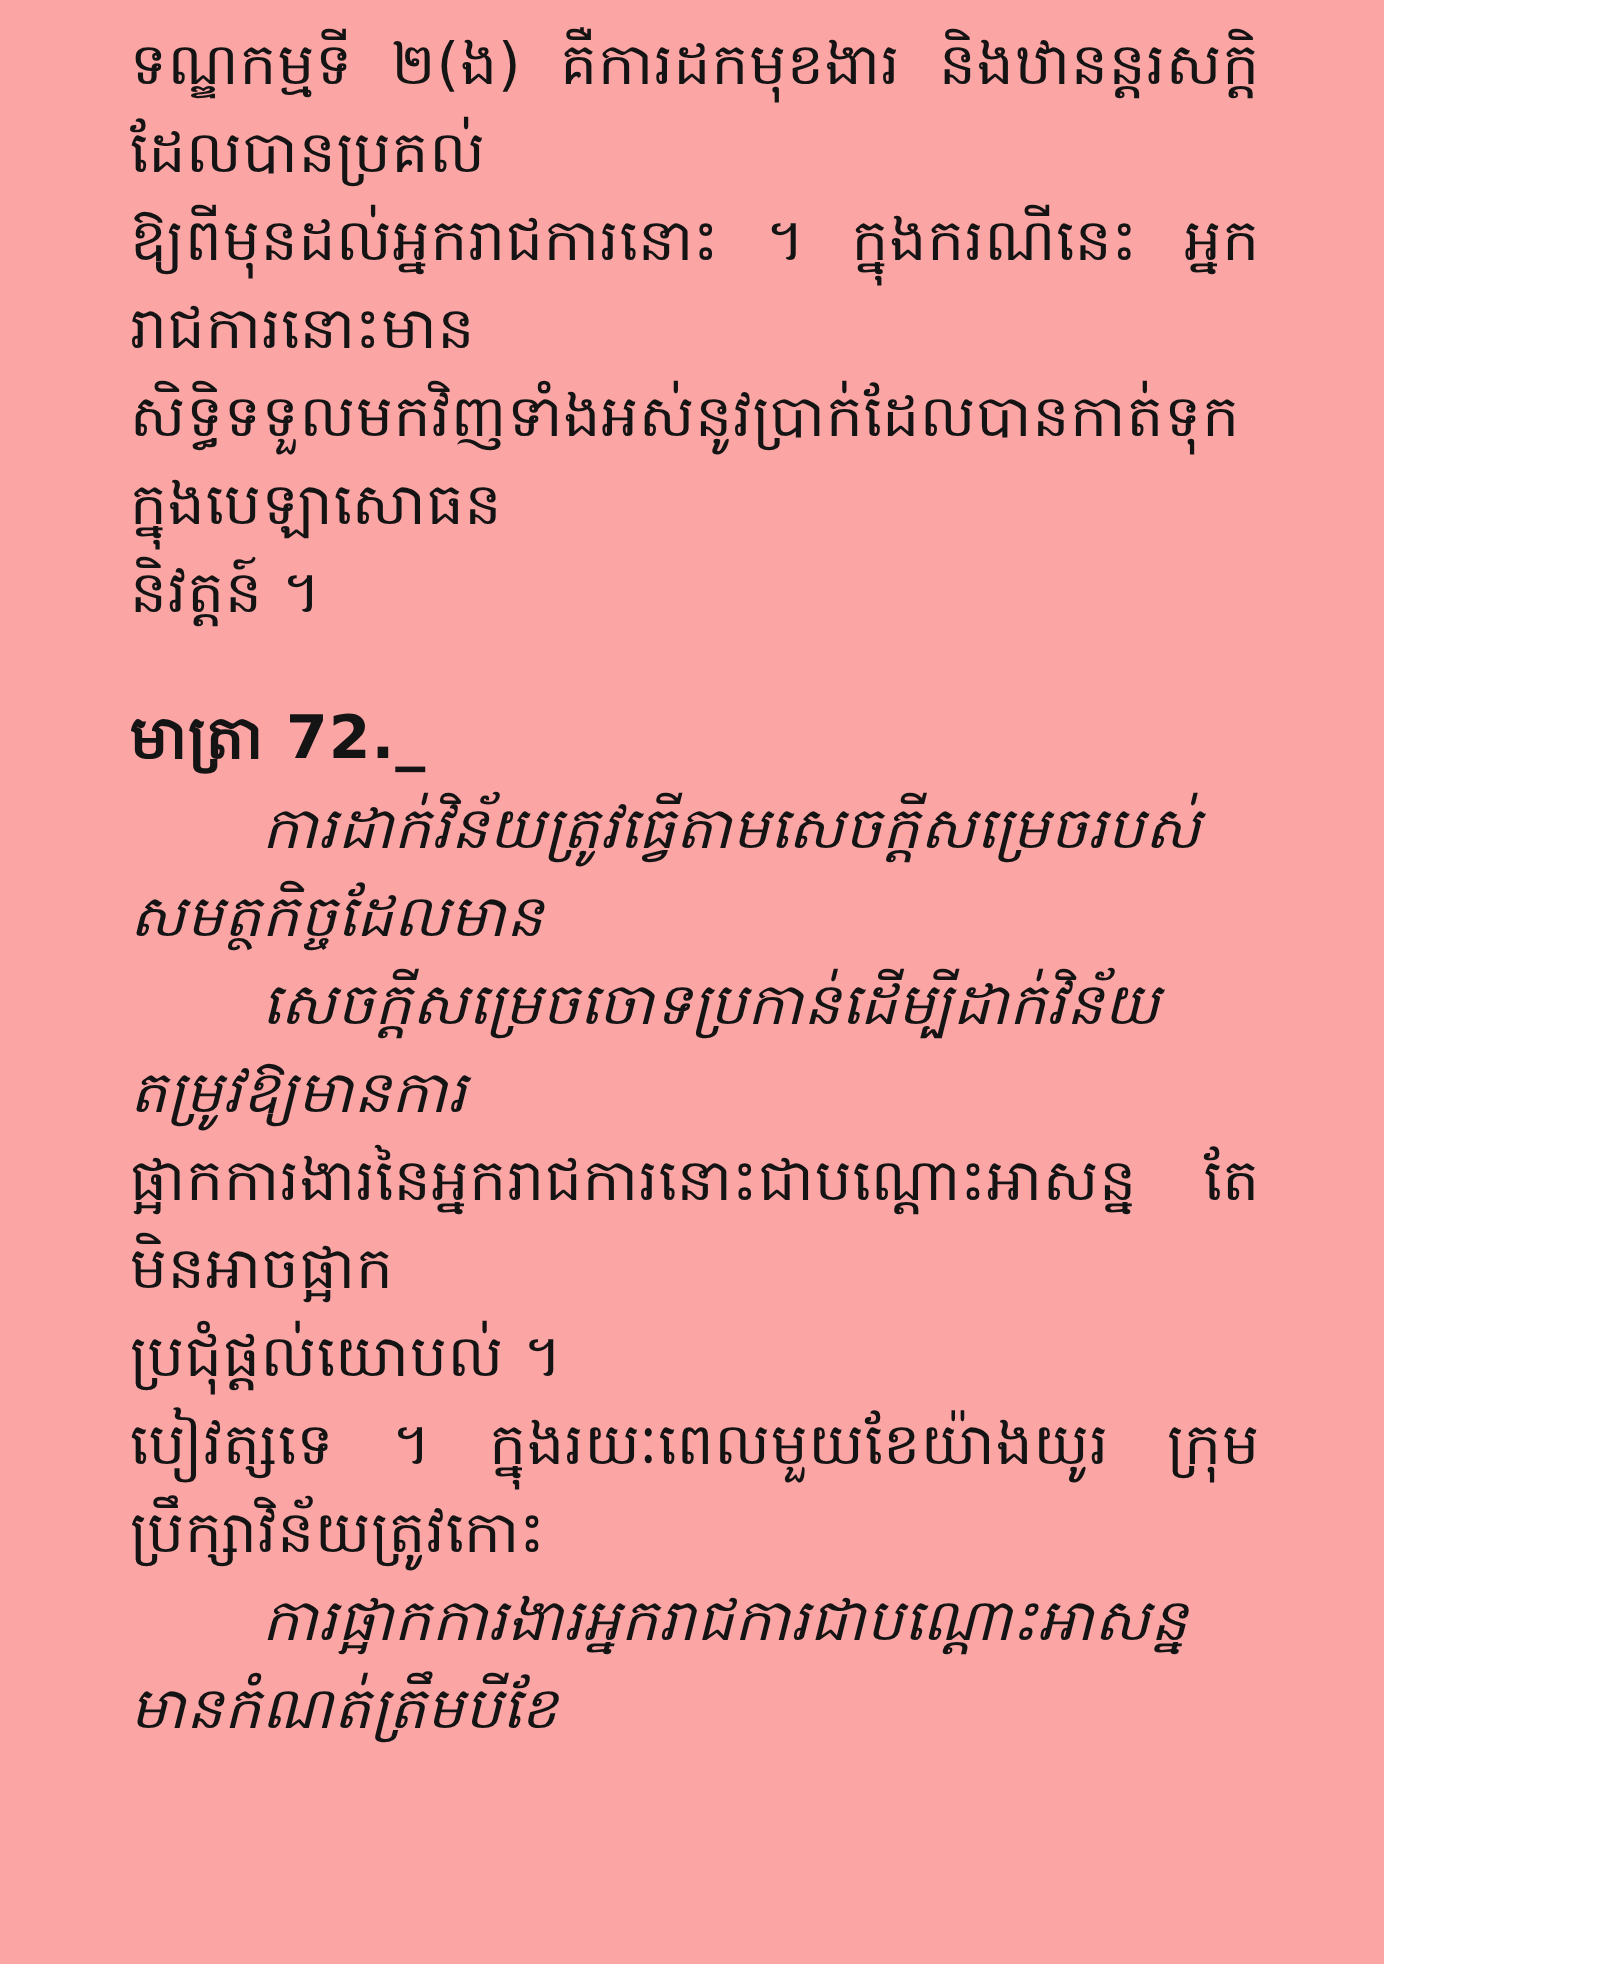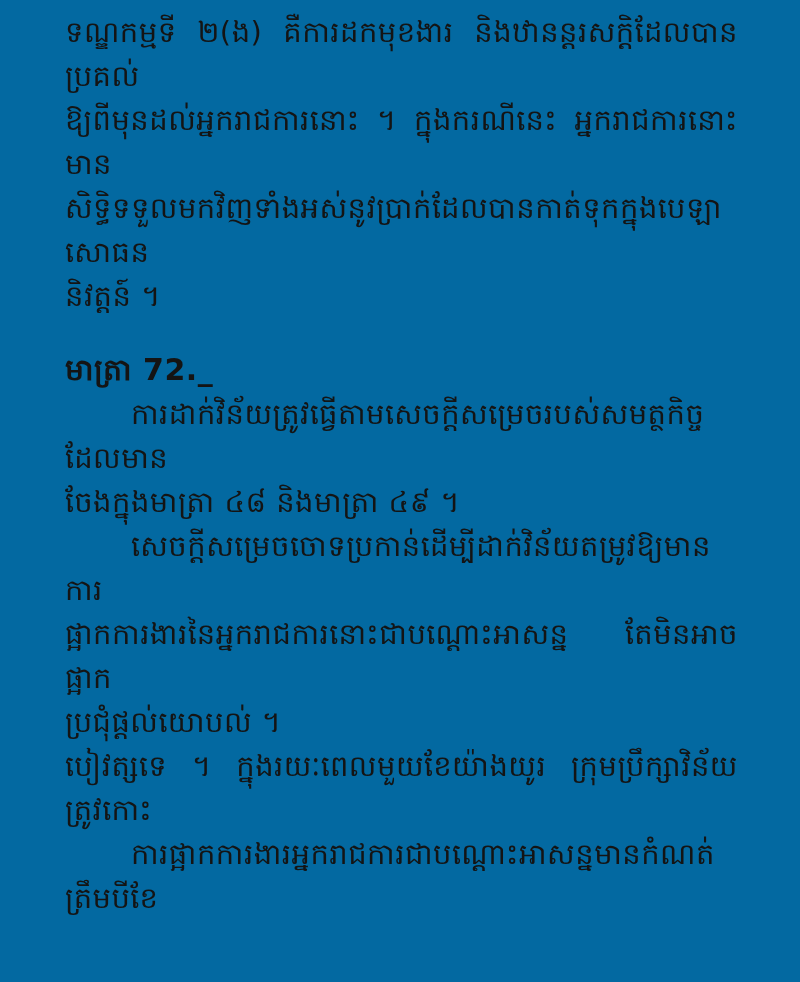--- a/index.html
+++ b/index.html
@@ -7,23 +7,23 @@
     padding: 0;
     background: #ffffff;
   }
   body {
     width: 800px;
     height: 982px;
     overflow: hidden;
   }
   .page {
     box-sizing: border-box;
-    width: 800px;
+    width: 692px;
     height: 982px;
-    background: #0369a1;
+    background: #fca5a5;
     color: #141414;
     padding: 10px 62px 0 65px;
     font-family: "DejaVu Sans", sans-serif;
   }
   .para {
     margin: 0;
   }
   .line {
     display: block;
     font-size: 29px;
@@ -33,20 +33,21 @@
   }
   
   .line.j {
     white-space: normal;
     text-align: justify;
     text-align-last: justify;
   }
   
   .line.indent {
     text-indent: 66px;
+    font-style: italic;
   }
   .heading {
     margin: 30px 0 0 0;
     font-size: 30px;
     line-height: 44px;
     font-weight: bold;
     letter-spacing: 0.5px;
   }
 </style>
 </head>
@@ -57,21 +58,20 @@
   <p class="para">
     <span class="line j">ទណ្ឌកម្មទី ២(ង) គឺការដកមុខងារ និងឋានន្តរសក្តិដែលបានប្រគល់</span>
     <span class="line j">ឱ្យពីមុនដល់អ្នករាជការនោះ ។ ក្នុងករណីនេះ អ្នករាជការនោះមាន</span>
     <span class="line j">សិទ្ធិទទួលមកវិញទាំងអស់នូវប្រាក់ដែលបានកាត់ទុកក្នុងបេឡាសោធន</span>
     <span class="line">និវត្តន៍ ។</span>
   </p>
 
   <h2 class="heading">មាត្រា 72._</h2>
   <p class="para">
     <span class="line j indent">ការដាក់វិន័យត្រូវធ្វើតាមសេចក្តីសម្រេចរបស់សមត្ថកិច្ចដែលមាន</span>
-    <span class="line">ចែងក្នុងមាត្រា ៤៨ និងមាត្រា ៤៩ ។</span>
   </p>
 
   <p class="para">
     <span class="line j indent">សេចក្តីសម្រេចចោទប្រកាន់ដើម្បីដាក់វិន័យតម្រូវឱ្យមានការ</span>
     <span class="line j">ផ្អាកការងារនៃអ្នករាជការនោះជាបណ្តោះអាសន្ន តែមិនអាចផ្អាក</span>
     <span class="line">ប្រជុំផ្តល់យោបល់ ។</span>
     <span class="line j">បៀវត្សទេ ។ ក្នុងរយៈពេលមួយខែយ៉ាងយូរ ក្រុមប្រឹក្សាវិន័យត្រូវកោះ</span>
   </p>
   <p class="para">
     <span class="line j indent">ការផ្អាកការងារអ្នករាជការជាបណ្តោះអាសន្នមានកំណត់ត្រឹមបីខែ</span>

